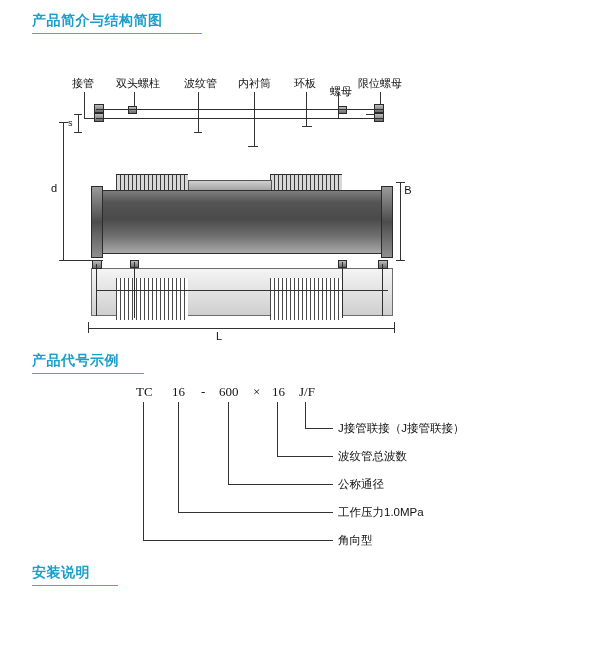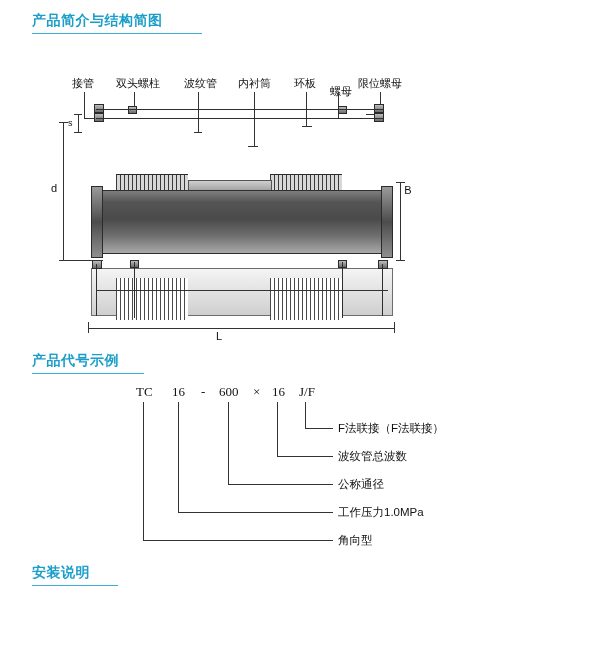--- a/index.html
+++ b/index.html
@@ -293,21 +293,21 @@
     <div class="vline" style="left:228px; top:30px; height:82px;"></div>
     <div class="vline" style="left:178px; top:30px; height:110px;"></div>
     <div class="vline" style="left:143px; top:30px; height:138px;"></div>
 
     <div class="hline" style="left:305px; top:56px;  width:28px;"></div>
     <div class="hline" style="left:277px; top:84px;  width:56px;"></div>
     <div class="hline" style="left:228px; top:112px; width:105px;"></div>
     <div class="hline" style="left:178px; top:140px; width:155px;"></div>
     <div class="hline" style="left:143px; top:168px; width:190px;"></div>
 
-    <div class="code-desc" style="left:338px; top:49px;">F法联接（F法联接）</div>
+    <div class="code-desc" style="left:338px; top:49px;">J接管联接（J接管联接）</div>
     <div class="code-desc" style="left:338px; top:77px;">波纹管总波数</div>
     <div class="code-desc" style="left:338px; top:105px;">公称通径</div>
     <div class="code-desc" style="left:338px; top:133px;">工作压力1.0MPa</div>
     <div class="code-desc" style="left:338px; top:161px;">角向型</div>
   </div>
 
   <div class="section-title" style="left:32px; top:564px;">安装说明</div>
   <div class="title-underline" style="left:32px; top:585px; width:86px;"></div>
 
 

